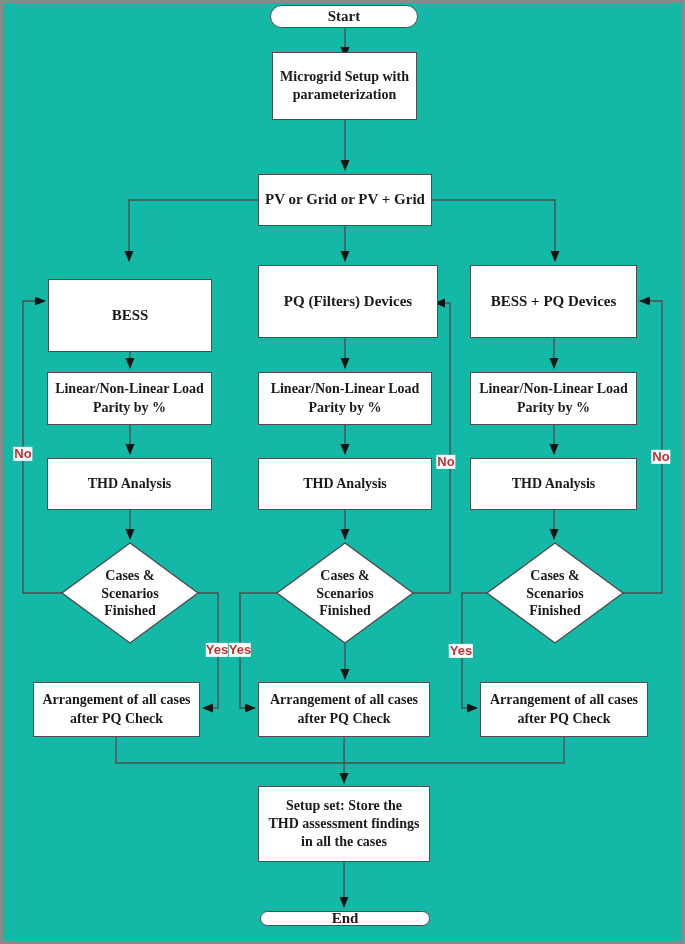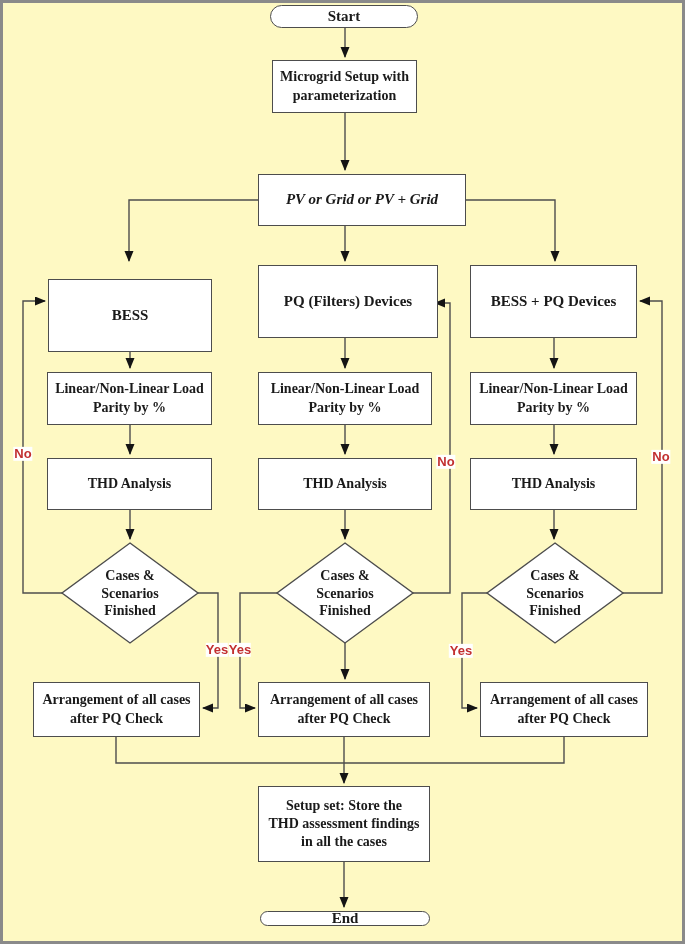--- a/index.html
+++ b/index.html
@@ -1,20 +1,20 @@
 <!DOCTYPE html>
 <html><head>
 <meta charset="utf-8">
 <style>
   html, body { margin: 0; padding: 0; background: #ffffff; }
   .canvas {
     position: relative;
     width: 685px;
     height: 944px;
-    background: #fef9c3;
+    background: #14b8a6;
     font-family: "Liberation Serif", serif;
     overflow: hidden;
   }
   .frame {
     position: absolute;
     inset: 0;
     border: 3px solid #8a8a8a;
     pointer-events: none;
     z-index: 5;
   }
@@ -109,24 +109,24 @@
     </g>
     <g stroke="#4d4d4d" stroke-width="1.4" fill="#ffffff">
       <polygon points="130,543 198,593 130,643 62,593"></polygon>
       <polygon points="345,543 413,593 345,643 277,593"></polygon>
       <polygon points="555,543 623,593 555,643 487,593"></polygon>
     </g>
   </svg>
 
   <div class="node terminator" style="left:270px; top:5px; width:148px; height:23px;">Start</div>
 
-  <div class="node" style="left:272px; top:60px; width:145px; height:53px;">Microgrid Setup with
+  <div class="node" style="left:272px; top:52px; width:145px; height:68px;">Microgrid Setup with
 parameterization</div>
 
-  <div class="node big" style="left:258px; top:174px; width:208px; height:52px;font-style:italic;">PV or Grid or PV + Grid</div>
+  <div class="node big" style="left:258px; top:174px; width:174px; height:52px;">PV or Grid or PV + Grid</div>
 
   <div class="node big" style="left:48px; top:279px; width:164px; height:73px;">BESS</div>
 
   <div class="node big" style="left:258px; top:265px; width:180px; height:73px;">PQ (Filters) Devices</div>
 
   <div class="node big" style="left:470px; top:265px; width:167px; height:73px;">BESS + PQ Devices</div>
 
   <div class="node" style="left:47px; top:372px; width:165px; height:53px;">Linear/Non-Linear Load
 Parity by %</div>
   <div class="node" style="left:258px; top:372px; width:174px; height:53px;">Linear/Non-Linear Load

